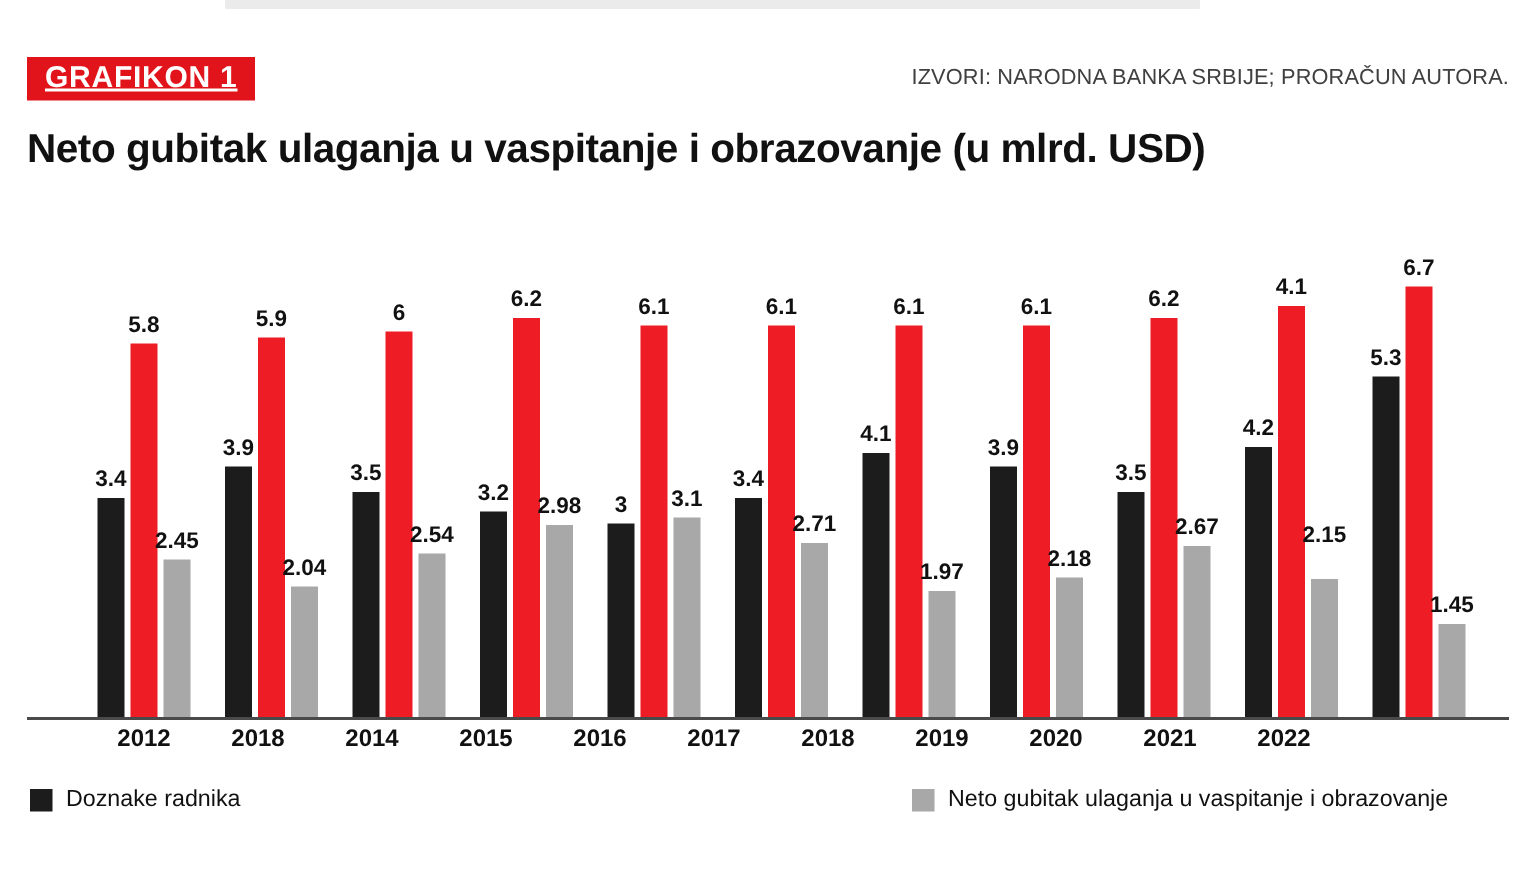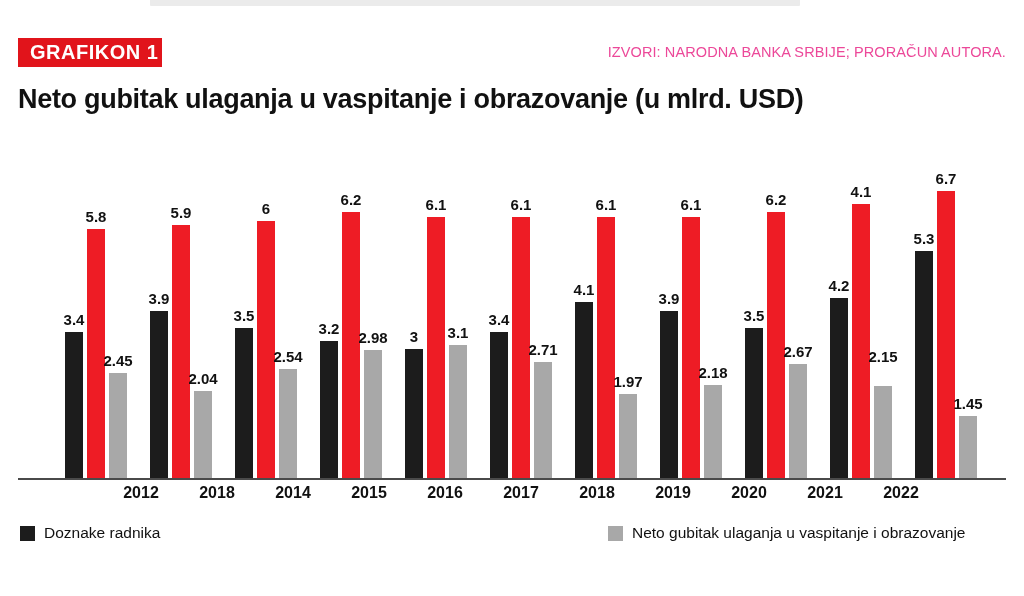--- a/index.html
+++ b/index.html
@@ -44,30 +44,31 @@
     width: 988px; height: 30px;
   }
   .grafikon-tag {
     position: absolute;
     left: 0; top: 0;
     background: #e1141b;
     color: #ffffff;
     font-weight: bold;
     font-size: 20px;
     letter-spacing: .5px;
-    padding: 4px 4px 5px 12px;
+    padding: 4px 12px 5px 12px;
     font-family: "Liberation Sans", sans-serif;
     line-height: 20px;
+    text-decoration: underline;
   }
   .sources {
     position: absolute;
     right: 0; top: 6px;
     font-size: 14.5px;
     letter-spacing: .1px;
-    color: #ec4899;
+    color: #404040;
     white-space: nowrap;
     margin-left: 36px;
   }
 
   
   .chart-title {
     position: absolute;
     left: 18px; top: 82px;
     width: 990px;
     font-size: 27px;
@@ -143,21 +144,21 @@
   
   .xaxis {
     position: absolute;
     left: 18px;
     top: 484px;
     width: 988px;
     height: 26px;
     display: flex;
     flex-direction: row;
     align-items: flex-start;
-    justify-content: center;
+    justify-content: flex-start;
     padding: 0 22px 0 40px;
   }
   .xtick {
     width: 76px;
     text-align: center;
     font-size: 16px;
     font-weight: bold;
     color: #111111;
   }
 

